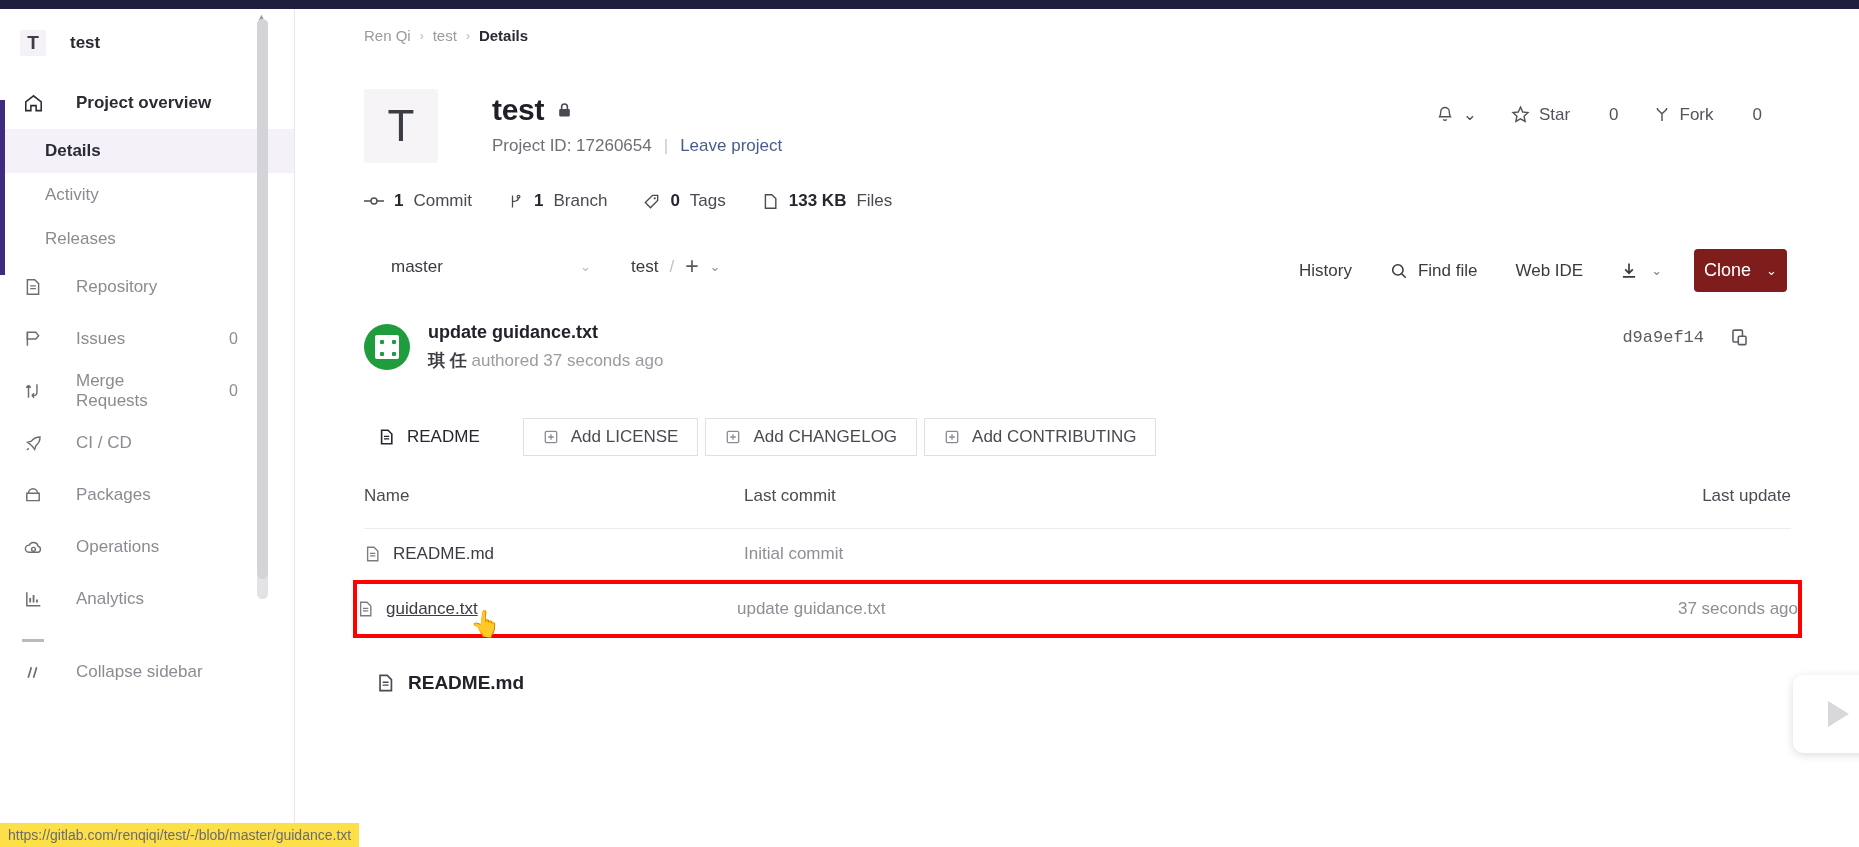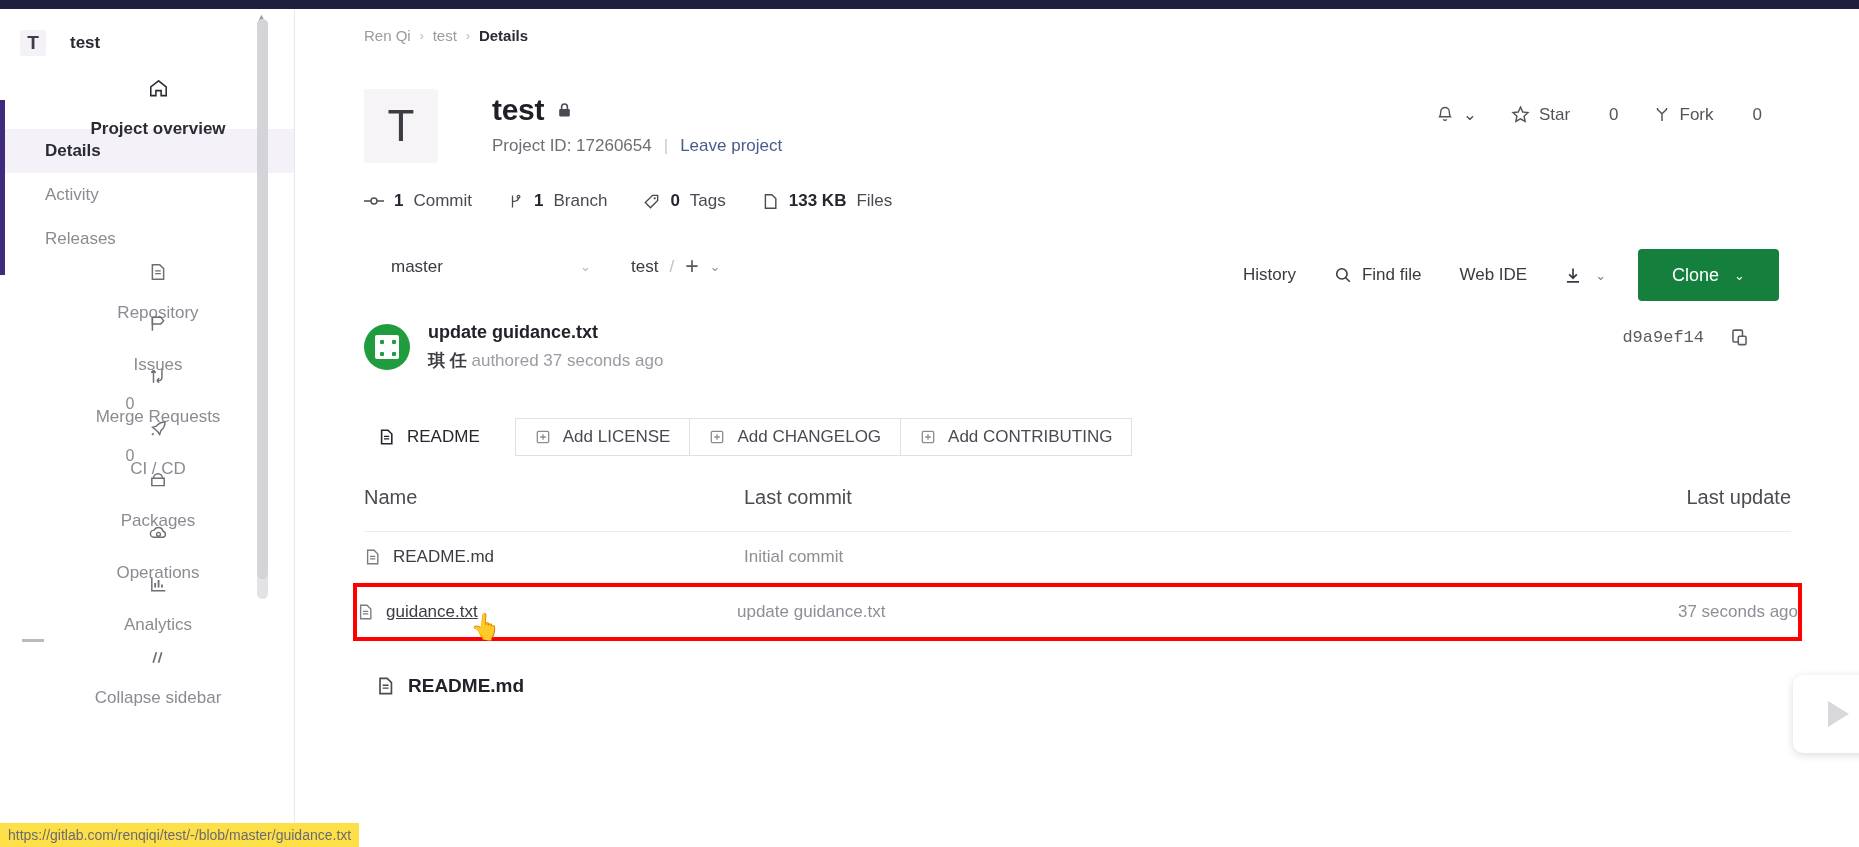--- a/index.html
+++ b/index.html
@@ -40,24 +40,23 @@
     background: #f5f2f7;
     color: #3c3c44;
     font-size: 19px; font-weight: 700;
     display: flex; align-items: center; justify-content: center;
     border-radius: 2px;
   }
   .sb-proj-name { font-size: 17px; font-weight: 700; color: #2b2b33; }
 
   .sb-item {
     display: flex; align-items: center;
-    height: 52px; padding-left: 22px; gap: 20px;
+    height: 52px; padding-left: 22px; gap: 32px;
     font-size: 17px; color: #8b8b93;
     cursor: pointer;
-    flex-direction: column;
   }
   .sb-item.active-parent { color: #2b2b33; font-weight: 700; }
   .sb-icon { width: 22px; height: 22px; display: flex; align-items: center; justify-content: center; flex: 0 0 22px; }
   .sb-icon svg { display: block; }
   .sb-label { flex: 1; }
   .sb-count { font-size: 16px; color: #8b8b93; padding-right: 56px; }
 
   .sb-sub {
     display: flex; align-items: center;
     height: 44px; padding-left: 45px;
@@ -168,37 +167,37 @@
   .branch-select .caret { color: #b5b5bc; font-size: 13px; }
   .path-crumbs {
     display: flex; align-items: center; gap: 11px;
     margin-left: 40px; color: #3a3a42;
   }
   .path-crumbs .slash { color: #c0c0c6; }
   .path-crumbs .plus { font-size: 23px; color: #56565e; cursor: pointer; }
   .path-crumbs .caret { color: #8e8e96; font-size: 13px; cursor: pointer; }
 
   .toolbar-right {
-    position: absolute; right: 80px; top: 38px;
+    position: absolute; right: 72px; top: 38px;
     display: flex; align-items: center; gap: 0;
   }
   .tb-btn {
     display: flex; align-items: center; gap: 10px;
     padding: 0 19px; font-size: 17px; color: #3a3a42; cursor: pointer;
   }
   .download-btn {
     display: flex; align-items: center; gap: 13px;
     padding: 0 18px; cursor: pointer;
   }
   .download-btn .caret { color: #7b7b84; font-size: 13px; }
   .clone-btn {
     display: flex; align-items: center; gap: 15px;
-    background: #15803d; color: #fff;
+    background: #7f1d1d; color: #fff;
     font-size: 18px;
-    height: 52px; padding: 0 34px;
+    height: 43px; padding: 0 10px;
     border-radius: 4px; cursor: pointer; margin-left: 14px;
   }
   .clone-btn .caret { font-size: 13px; }
 
   
   .commit-row {
     position: relative;
     display: flex; align-items: center;
     padding: 42px 0 0 68px;
   }
@@ -222,41 +221,41 @@
     position: absolute; right: 110px; top: 48px;
     display: flex; align-items: center; gap: 26px;
     font-size: 17px; color: #5b5b63;
     font-family: "Liberation Mono", monospace;
   }
 
   
   .file-actions {
     display: flex; align-items: center;
     padding: 46px 0 0 68px;
-    gap: 0;
+    gap: 8px;
   }
   .fa-btn {
     display: flex; align-items: center; gap: 12px;
     height: 38px; padding: 0 19px;
     font-size: 17px; color: #4a4a52;
     border: 1px solid #e0e0e4;
     margin-right: -1px; cursor: pointer;
     white-space: nowrap;
   }
   .fa-btn.first {
     border: none; color: #262630; font-weight: 400;
     padding-left: 14px; margin-right: 16px;
   }
   .fa-btn.last { border: none; color: #77777f; }
 
   
   .file-table { padding: 30px 68px 0 68px; }
   .ft-head {
     display: flex; align-items: center;
-    font-size: 20px; color: #4b4b53;
+    font-size: 17px; color: #4b4b53;
     padding-bottom: 22px;
     border-bottom: 1px solid #ededf0;
   }
   .ft-row {
     display: flex; align-items: center;
     height: 51px;
     font-size: 17px; color: #8e8e96;
     border-bottom: 1px solid #f0f0f2;
   }
   .col-name { width: 380px; display: flex; align-items: center; gap: 12px; }

